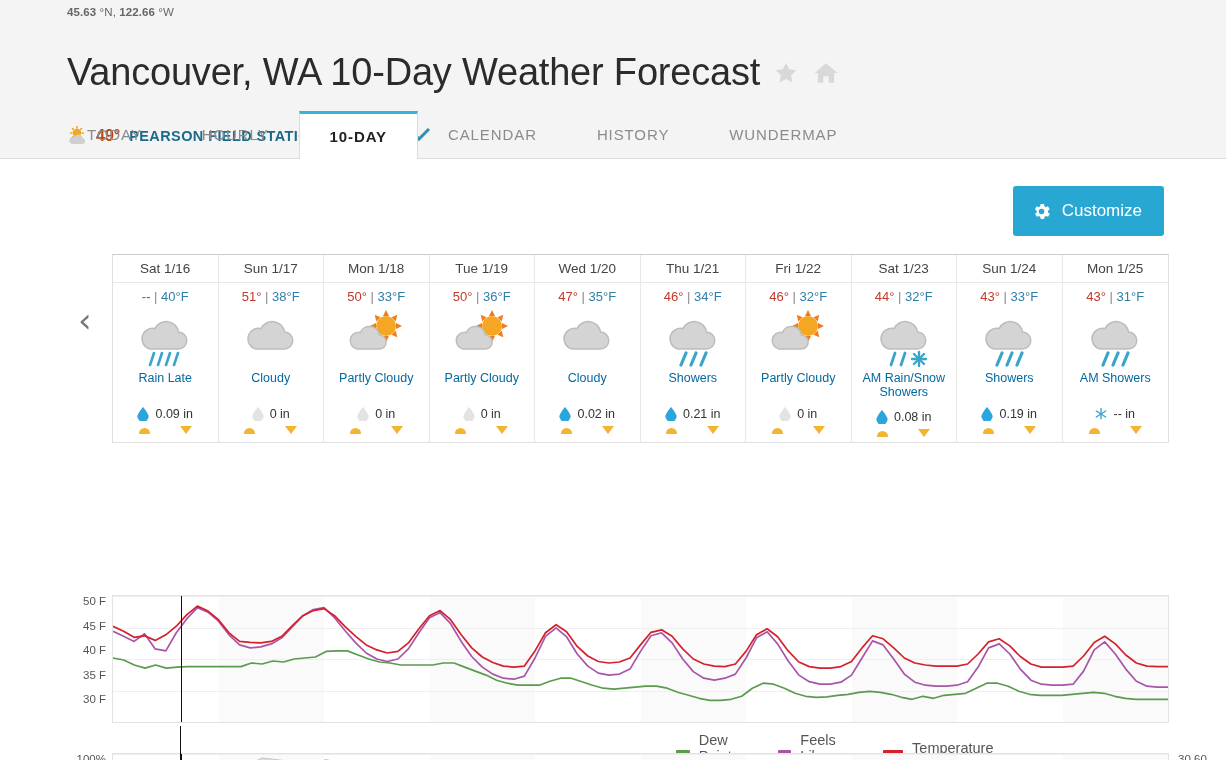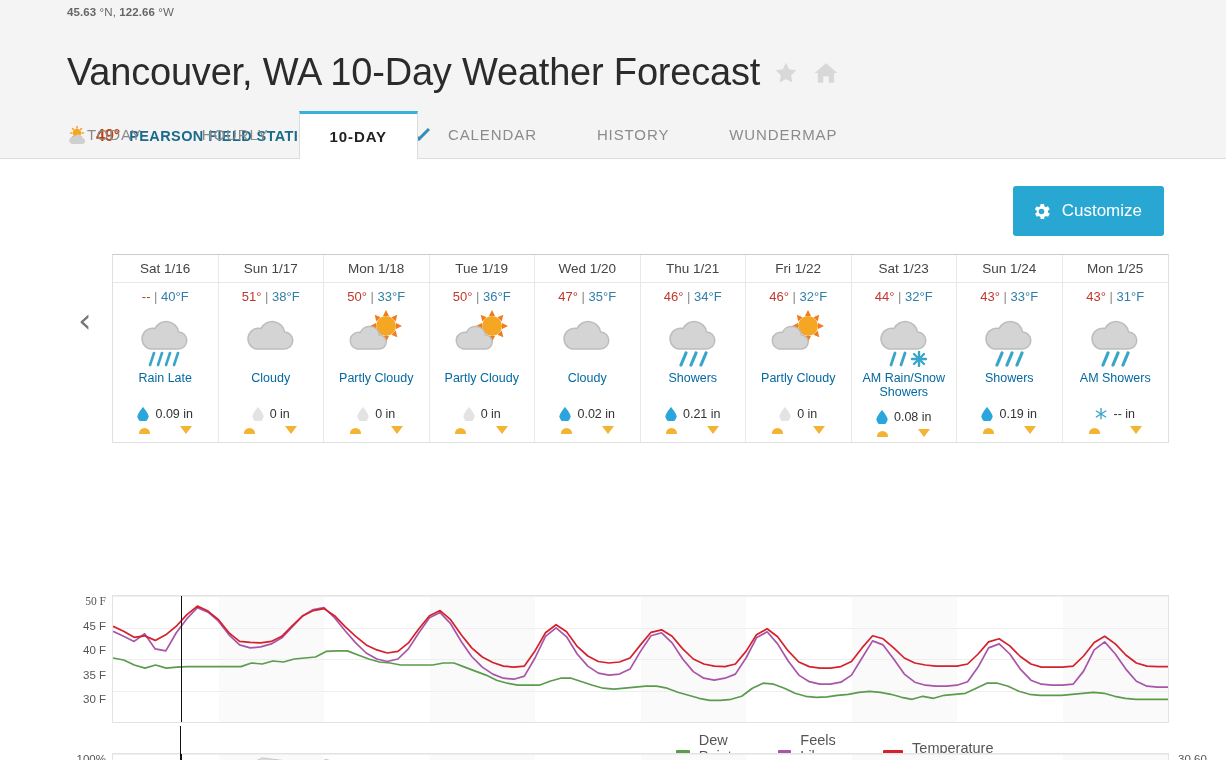--- a/index.html
+++ b/index.html
@@ -457,21 +457,21 @@
           <div class="sunmark">
             <span class="sunrise"></span>
             <span class="sunset"></span>
           </div>
         </div>
       </div>
   </div>
 
   <div class="chart-block">
     <div id="temp-yaxis">
-        <div class="axis-label" style="left: 60px; top: 436px; width: 46px; text-align: right; font-family: Liberation Serif, serif;">50 F</div>
+        <div class="axis-label" style="left: 60px; top: 436px; width: 46px; text-align: right;">50 F</div>
         <div class="axis-label" style="left: 60px; top: 460.5px; width: 46px; text-align: right;">45 F</div>
         <div class="axis-label" style="left: 60px; top: 485px; width: 46px; text-align: right;">40 F</div>
         <div class="axis-label" style="left: 60px; top: 509.5px; width: 46px; ">35 F</div>
         <div class="axis-label" style="left: 60px; top: 534px; width: 46px; text-align: right;">30 F</div>
       </div>
     <div class="chart-area" id="temp-area" style="left:112px; top:436px; width:1057px; height:128px;">
         <div class="band" style="left: 105.5px; width: 105.5px;"></div>
         <div class="band" style="left: 316.5px; width: 105.5px;"></div>
         <div class="band" style="left: 527.5px; width: 105.5px;"></div>
         <div class="band" style="left: 738.5px; width: 105.5px;"></div>

